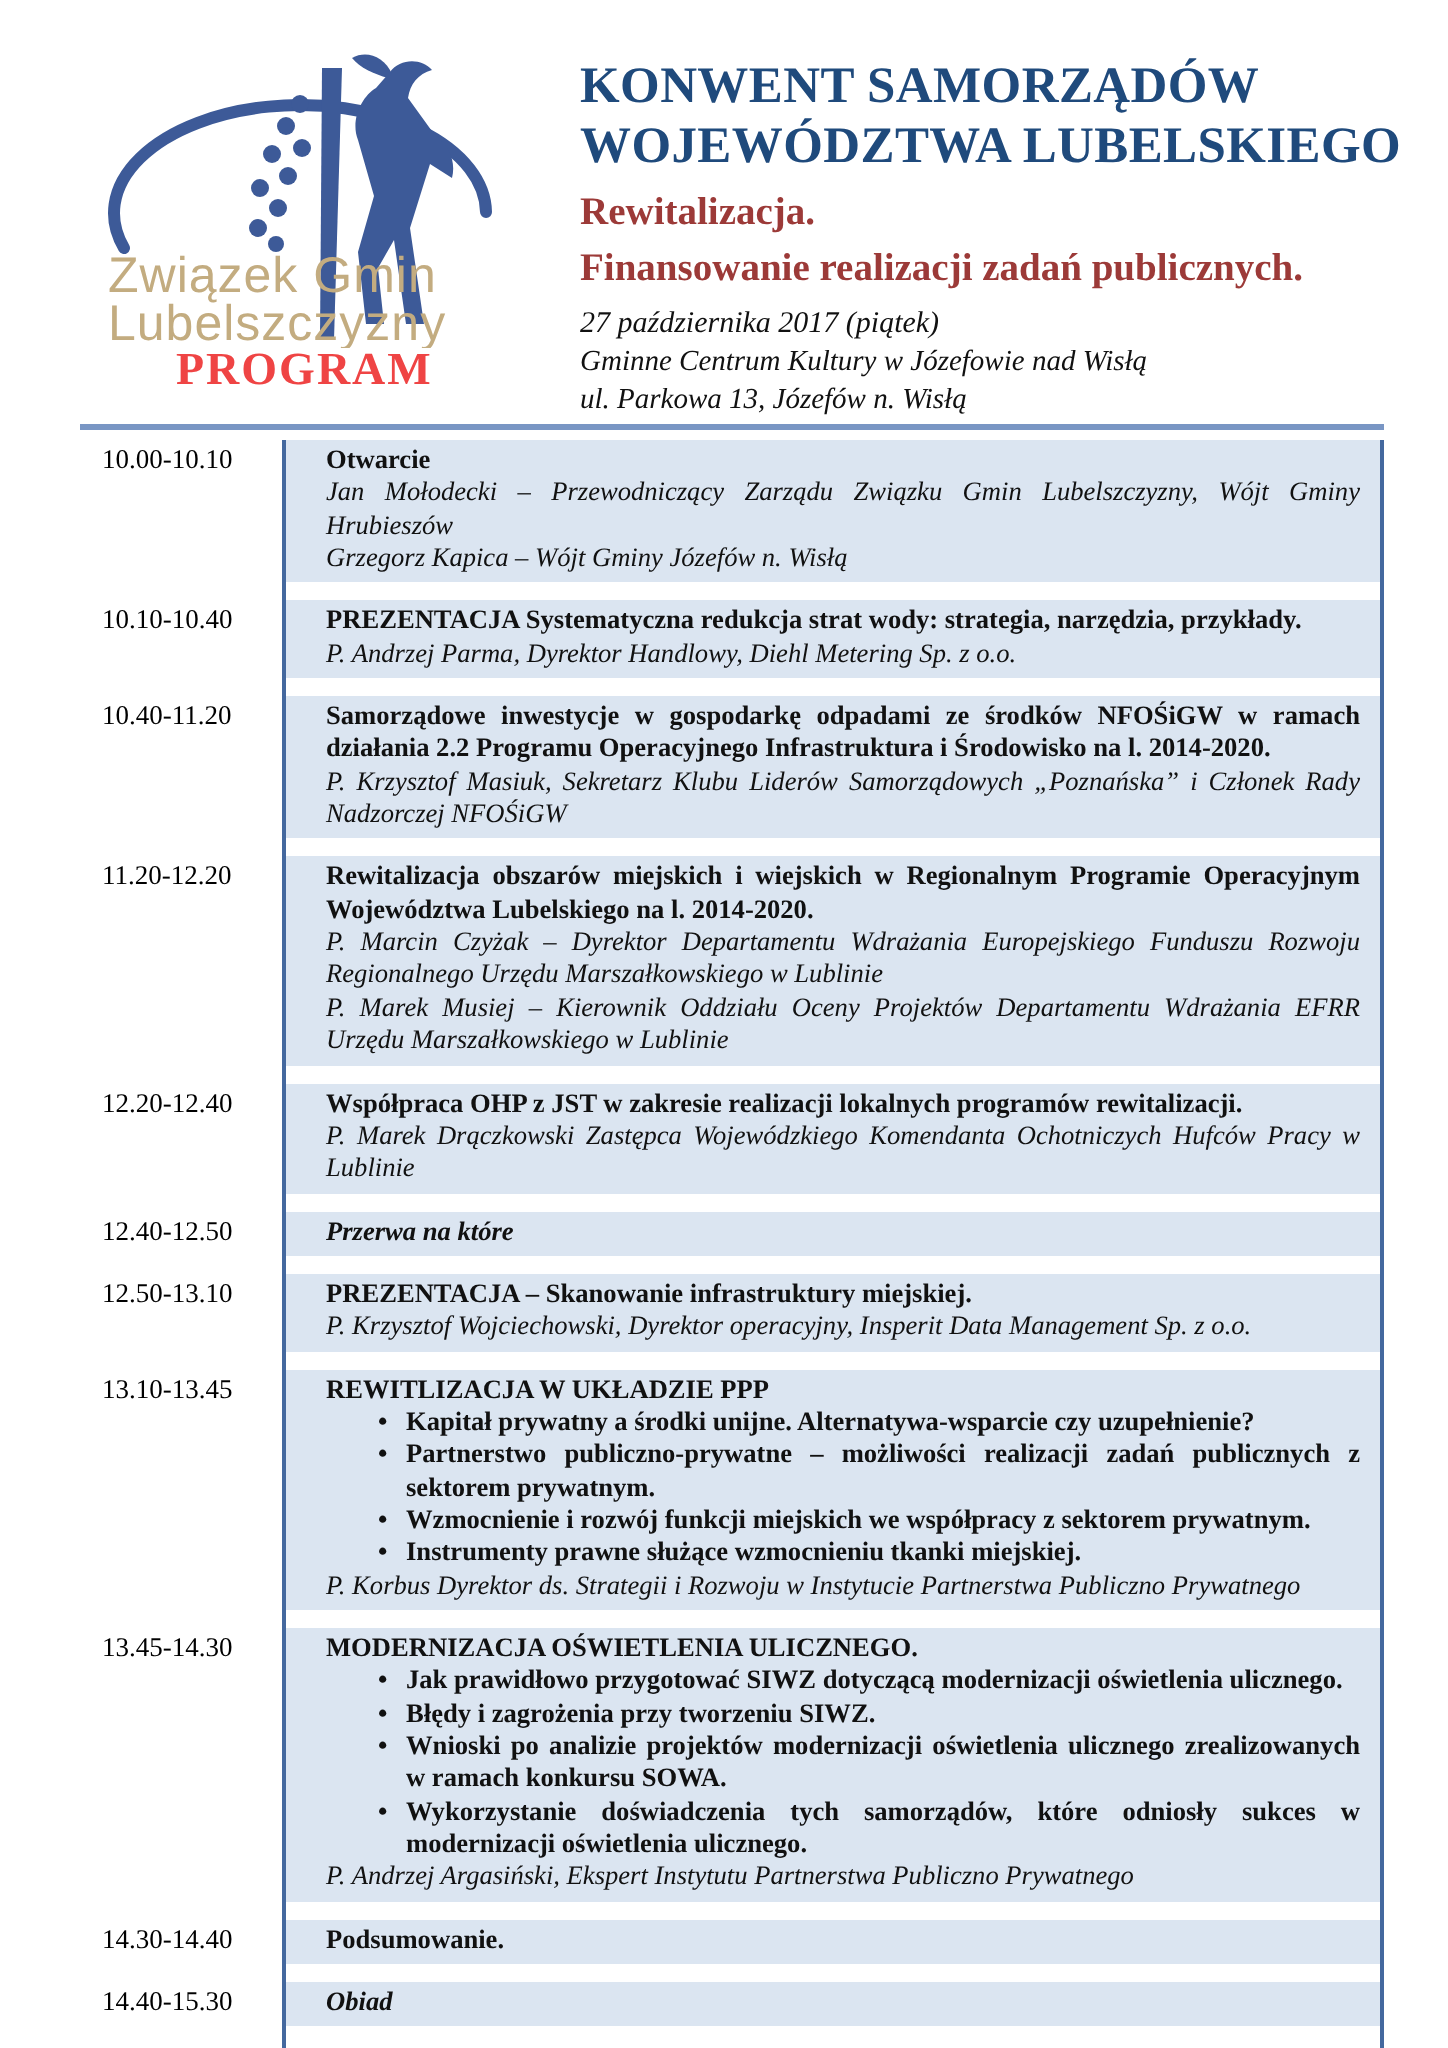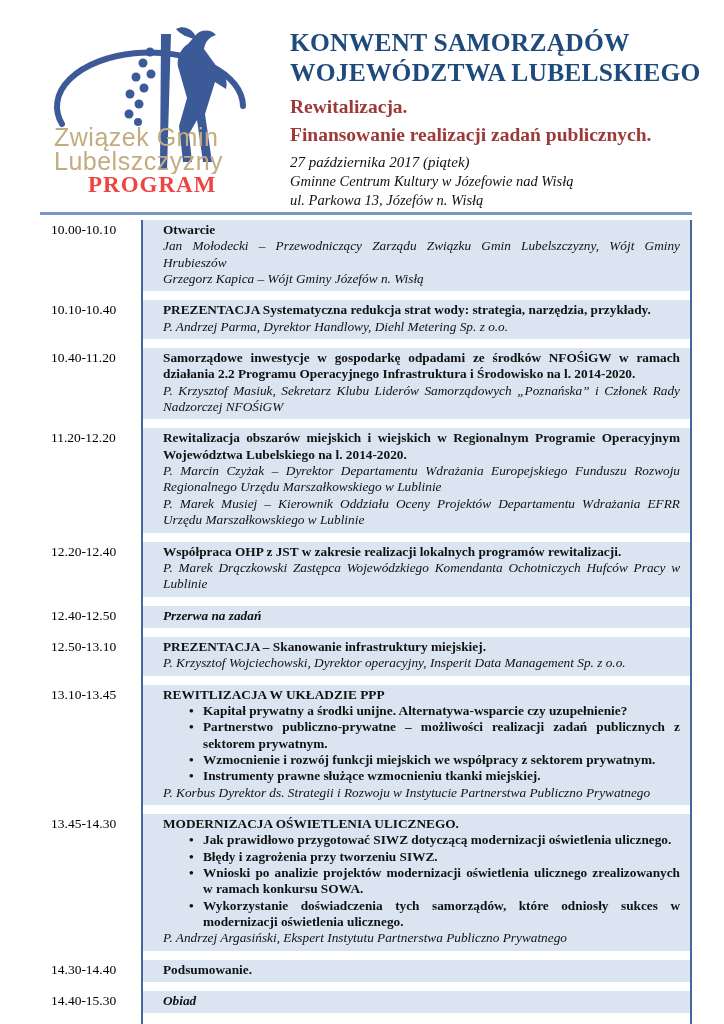--- a/index.html
+++ b/index.html
@@ -157,21 +157,21 @@
             </div>
     </div>
   </div>
 <div class="row gap">
           <div class="time"></div>
           <div class="content"></div>
         </div>
   <div class="row">
     <div class="time">12.40-12.50</div>
     <div class="content">
-      <div class="title bold-italic">Przerwa na zadań</div>
+      <div class="title bold-italic">Przerwa na które</div>
 
     </div>
   </div>
 <div class="row gap">
           <div class="time"></div>
           <div class="content"></div>
         </div>
   <div class="row">
     <div class="time">12.50-13.10</div>
     <div class="content">

